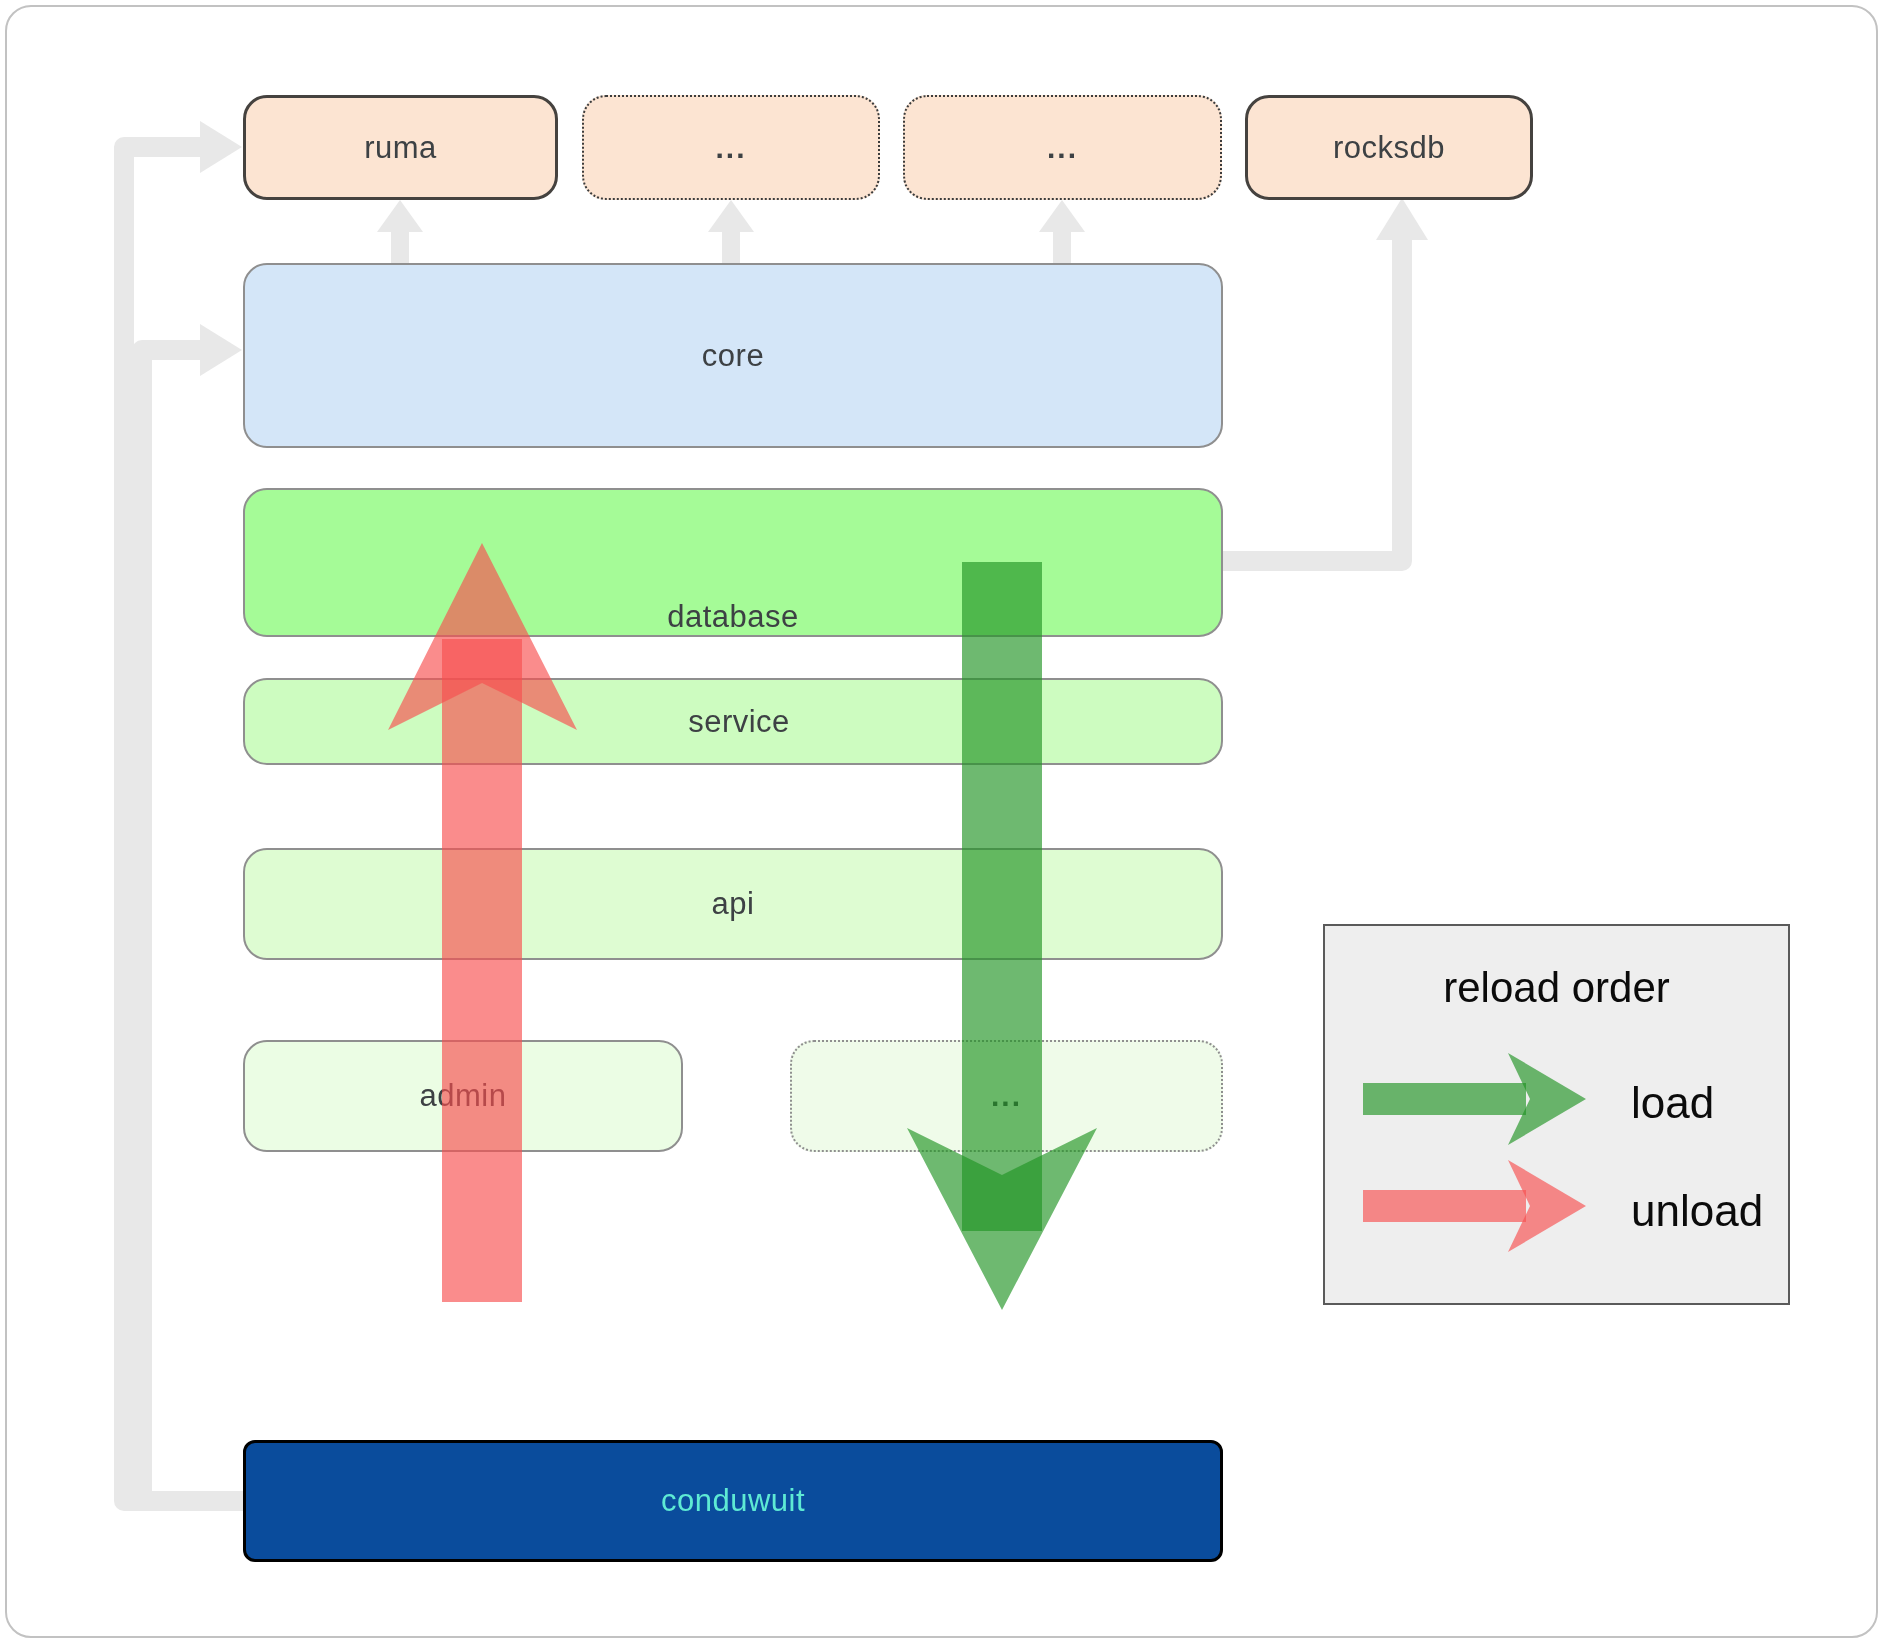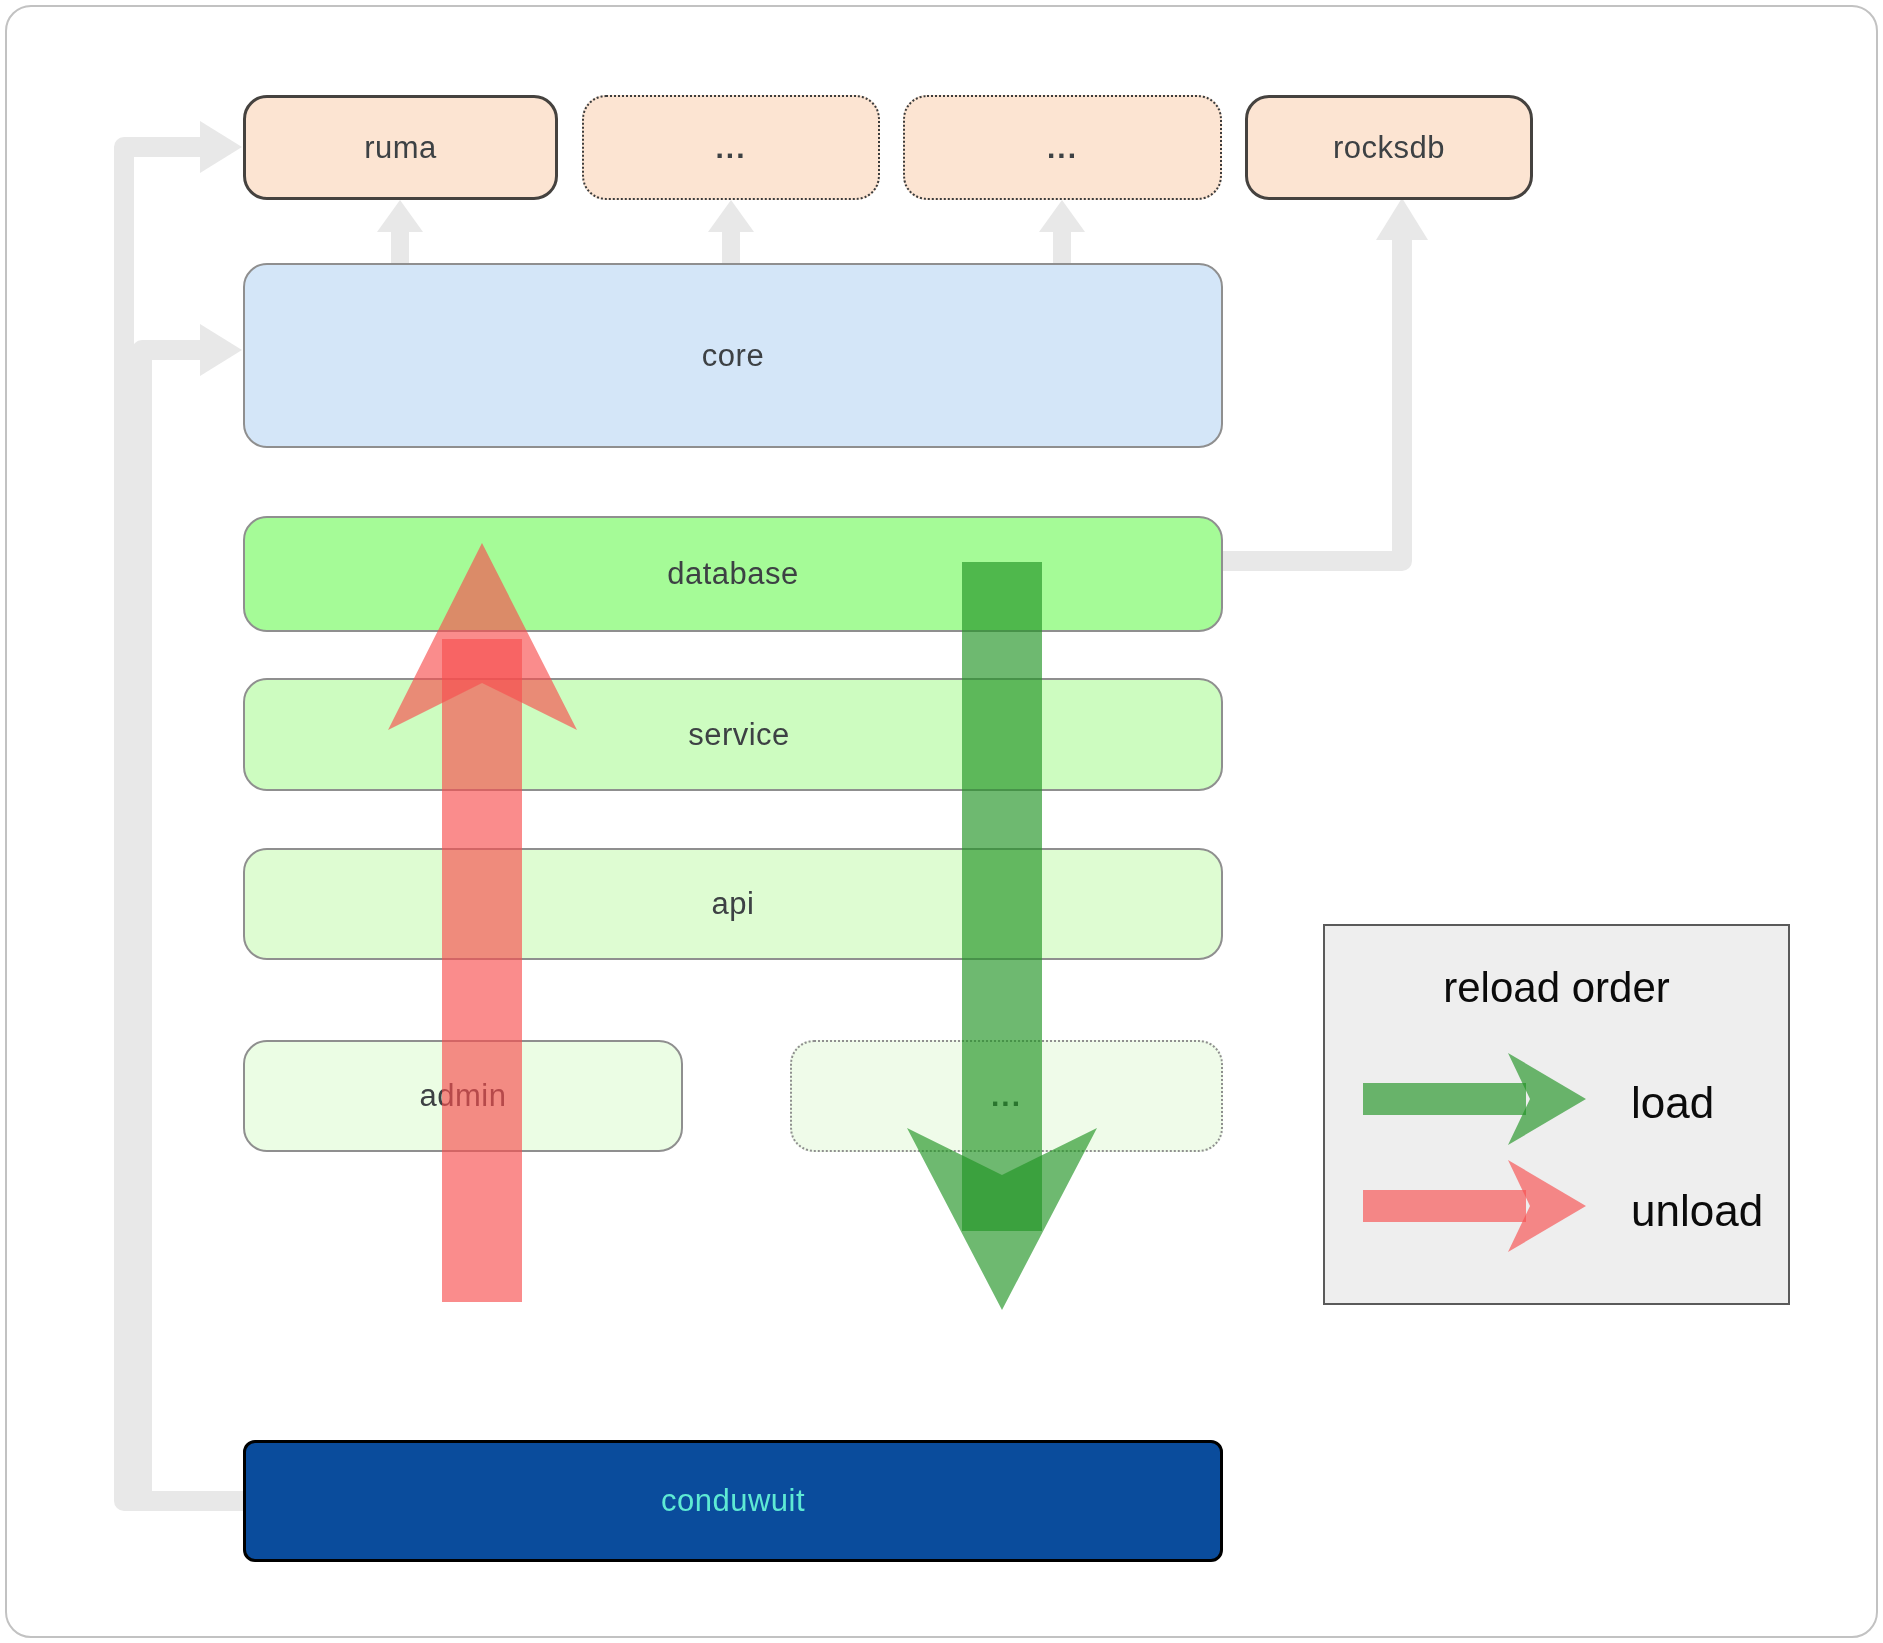--- a/index.html
+++ b/index.html
@@ -86,24 +86,24 @@
   <div class="box peach-dotted" style="left:903px;top:95px;width:319px;height:105px;">
     <span class="dots">...</span>
   </div>
   <div class="box peach-solid" style="left:1245px;top:95px;width:288px;height:105px;">
     <span>rocksdb</span>
   </div>
 
   <div class="box box-core" style="left:243px;top:263px;width:980px;height:185px;">
     <span>core</span>
   </div>
-  <div class="box box-database" style="left:243px;top:516px;width:980px;height:116px;">
+  <div class="box box-database" style="left:243px;top:488px;width:980px;height:149px;align-items:flex-end;">
     <span>database</span>
   </div>
-  <div class="box box-service" style="left:243px;top:678px;width:980px;height:113px;padding-left:12px;">
+  <div class="box box-service" style="left:243px;top:678px;width:980px;height:87px;padding-left:12px;">
     <span>service</span>
   </div>
   <div class="box box-api" style="left:243px;top:848px;width:980px;height:112px;">
     <span>api</span>
   </div>
   <div class="box box-admin" style="left:243px;top:1040px;width:440px;height:112px;">
     <span>admin</span>
   </div>
   <div class="box box-admin-dots" style="left:790px;top:1040px;width:433px;height:112px;">
     <span class="dots">...</span>

